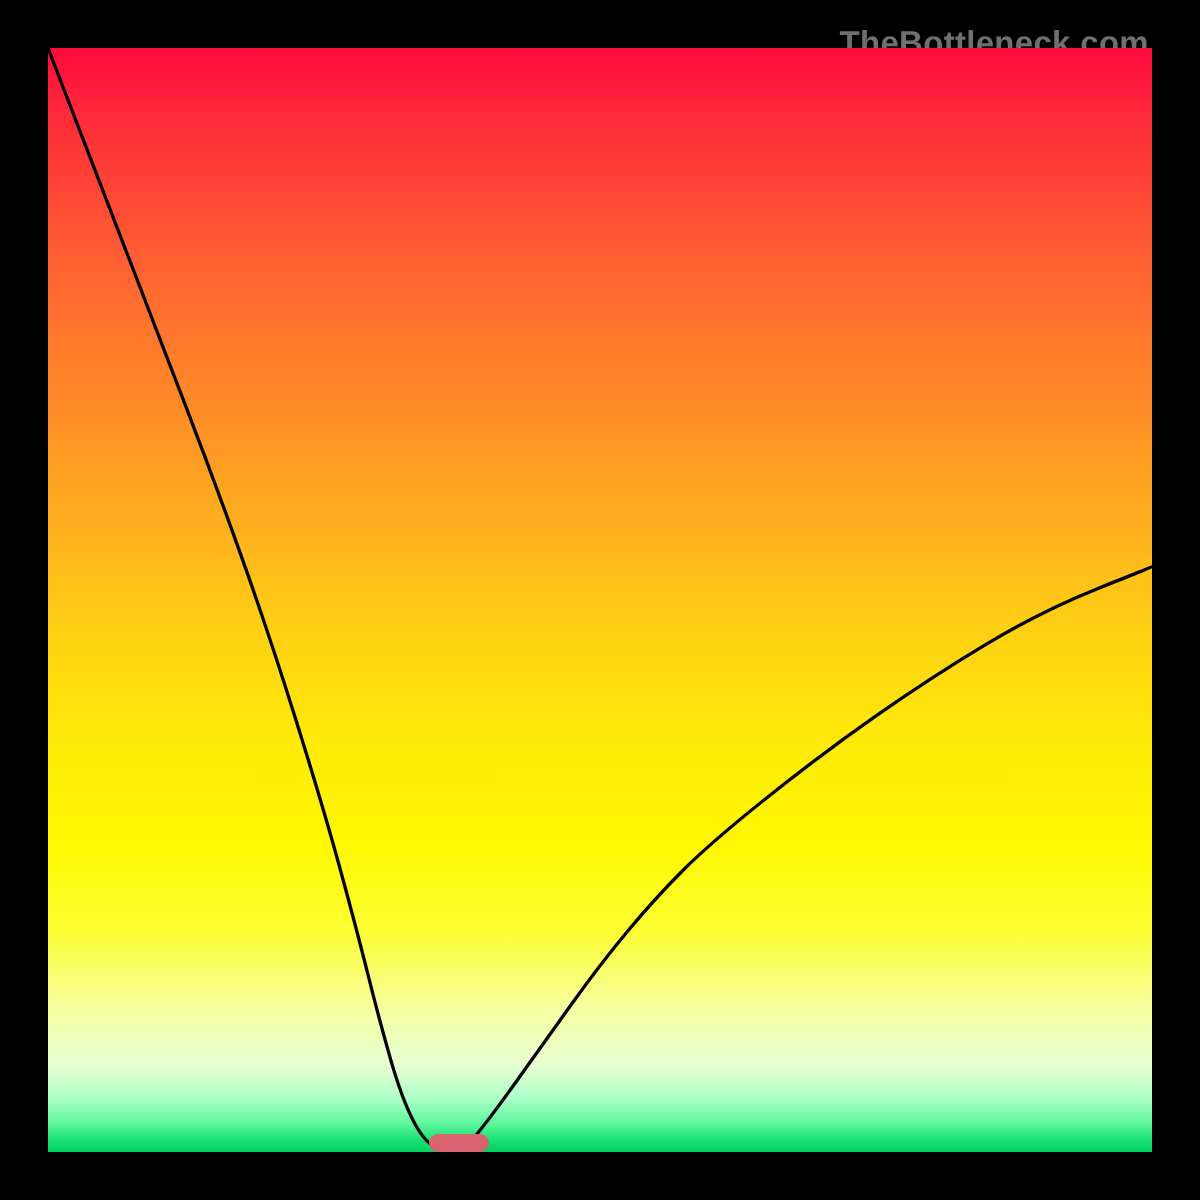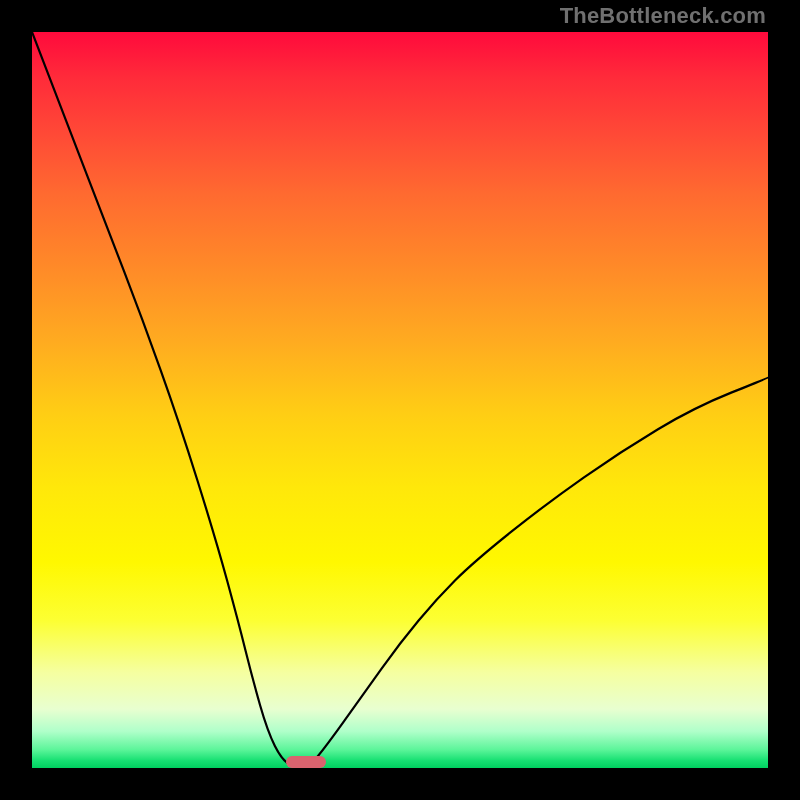--- a/index.html
+++ b/index.html
@@ -45,21 +45,21 @@
     inset: 0;
   }
   .ideal-marker {
     position: absolute;
     height: 12px;
     border-radius: 6px;
     background: #d9636e;
   }
   .watermark {
     position: absolute;
-    top: 3px;
+    top: 16px;
     right: 34px;
     font-family: Arial, Helvetica, sans-serif;
     font-size: 22px;
     font-weight: 600;
     color: #707070;
     letter-spacing: 0.2px;
   }
 </style>
 </head>
 <body>

